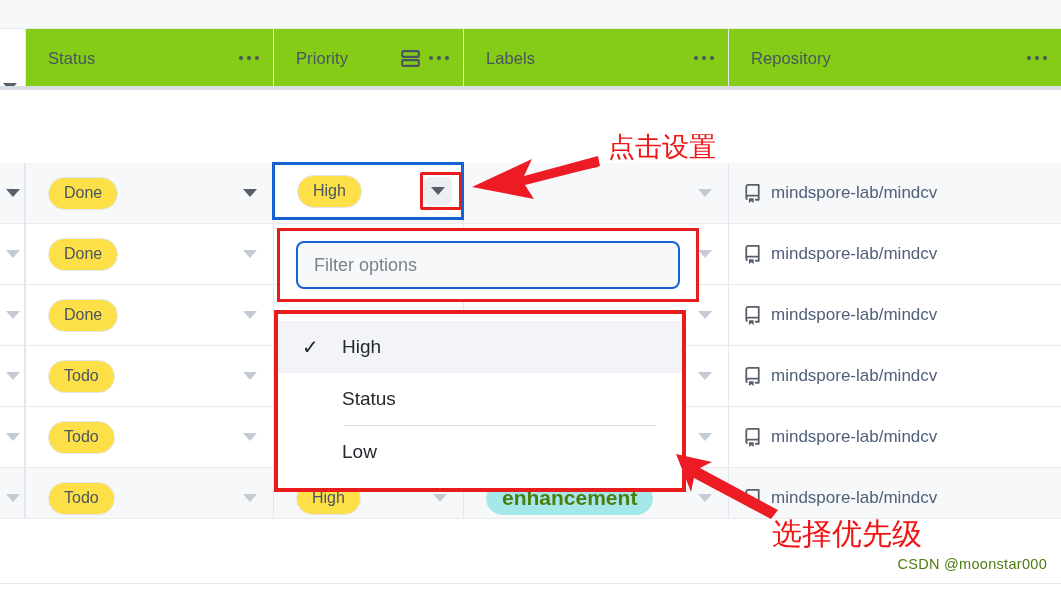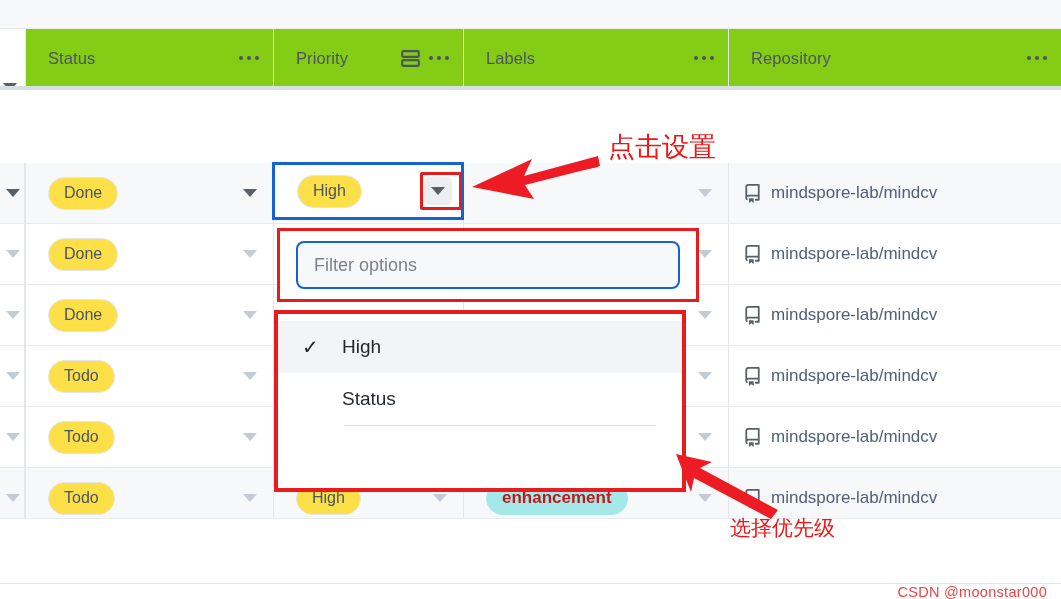--- a/index.html
+++ b/index.html
@@ -141,23 +141,23 @@
     border: 1px solid #e2e6ea;
     border-radius: 18px;
     background: #fde047;
     font-size: 16px;
     color: #4a5561;
     white-space: nowrap;
   }
   .pill.label-pill {
     background: #a5e8ea;
     border-color: #a5e8ea;
-    color: #b91c1c;
+    color: #4d7c0f;
     font-weight: bold;
-    font-size: 17px;
+    font-size: 21px;
   }
 
   .repo-cell {
     gap: 9px;
     padding-left: 14px;
   }
   .repo-text {
     font-size: 17px;
     color: #51607a;
     white-space: nowrap;
@@ -265,22 +265,22 @@
     color: #f01414;
     font-family: "DejaVu Sans", "Liberation Sans", sans-serif;
     white-space: nowrap;
   }
   .cn-click-settings {
     left: 600px; top: 129px;
     font-size: 27px;
     margin-left: 8px;
   }
   .cn-select-priority {
-    left: 730px; top: 514px;
-    font-size: 21px;
+    left: 772px; top: 514px;
+    font-size: 30px;
   }
   .arrow-svg { position: absolute; }
 
   
   .bottom-band {
     position: absolute;
     left: 0; top: 518px;
     width: 1061px; height: 81px;
     background: #ffffff;
     border-top: 1px solid #e8eaed;
@@ -292,23 +292,23 @@
     background: #e3e6ea;
   }
   .left-rail {
     position: absolute;
     left: 24px; top: 163px;
     width: 1px; height: 356px;
     background: #e4e8ec;
   }
   .watermark {
     position: absolute;
-    right: 14px; top: 584px;
+    right: 14px; top: 556px;
     font-size: 14.5px;
-    color: #ef4444;
+    color: #4d7c0f;
     letter-spacing: .3px;
   }
 </style>
 </head>
 <body>
 
 <div class="top-strip"></div>
 
 <div class="header-row">
 
@@ -516,20 +516,24 @@
 <div class="options-outline">
   <div class="option selected">
     <span class="check">✓</span>
     <span class="opt-label">High</span>
   </div>
   <div class="option">
     <span class="check"></span>
     <span class="opt-label">Status</span>
   </div>
   <div class="opt-divider"></div>
+  <div class="option">
+    <span class="check"></span>
+    <span class="opt-label">Low</span>
+  </div>
 </div>
 
 <svg class="arrow-svg" style="left:462px;top:150px;" width="140" height="60" viewBox="0 0 140 60">
   <path d="M134 8 L52 30 L66 12 L16 36 L66 47 L55 33 L136 17 Z" fill="#ed1c24"></path>
   <path d="M10 37 L70 9 L62 26 L136 6 L138 16 L63 35 L72 49 Z" fill="#ed1c24"></path>
 </svg>
 
 <svg class="arrow-svg" style="left:672px;top:448px;" width="110" height="72" viewBox="0 0 110 72">
   <path d="M4 6 L40 14 L28 20 L106 62 L99 71 L22 30 L19 44 Z" fill="#ed1c24"></path>
 </svg>

